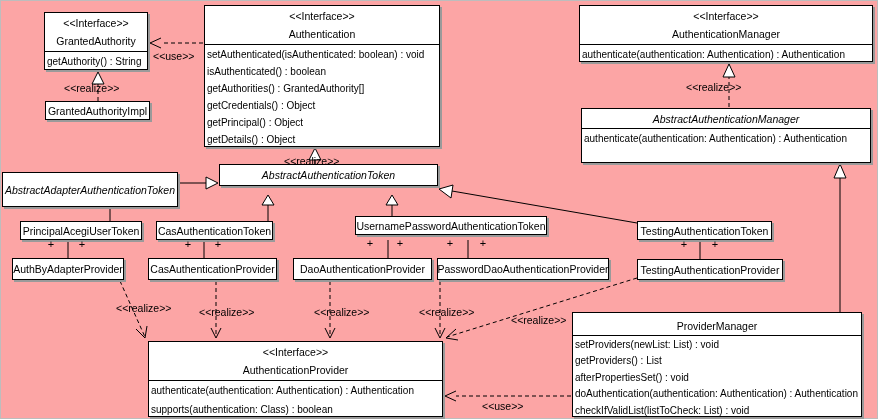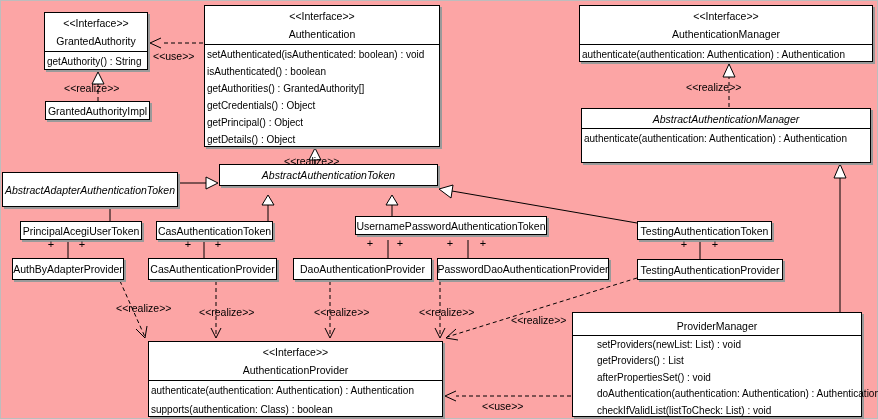--- a/index.html
+++ b/index.html
@@ -236,21 +236,21 @@
     <div class="mets" style="line-height:18.5px;">
       <div class="m">authenticate(authentication: Authentication) : Authentication</div>
       <div class="m">supports(authentication: Class) : boolean</div>
     </div>
   </div>
 
   <div class="uml-box" style="left:572px;top:312px;width:290px;height:105px;">
     <div class="hdr" style="height:22px;justify-content:flex-end;">
       <div class="cname">ProviderManager</div>
     </div>
-    <div class="mets" style="line-height:16.4px;margin-left:22px;">
+    <div class="mets" style="line-height:16.4px;">
       <div class="m">setProviders(newList: List) : void</div>
       <div class="m">getProviders() : List</div>
       <div class="m">afterPropertiesSet() : void</div>
       <div class="m">doAuthentication(authentication: Authentication) : Authentication</div>
       <div class="m">checkIfValidList(listToCheck: List) : void</div>
     </div>
   </div>
 
   <div class="edge-label" style="left:153px;top:50px;">&lt;&lt;use&gt;&gt;</div>
   <div class="edge-label" style="left:64px;top:82px;">&lt;&lt;realize&gt;&gt;</div>

